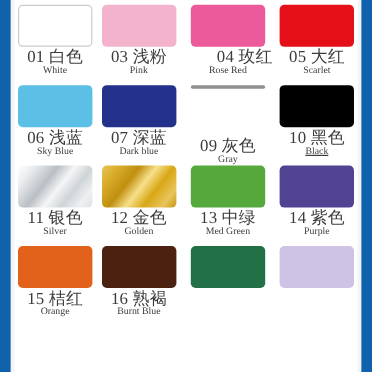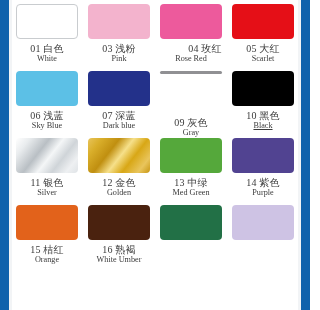--- a/index.html
+++ b/index.html
@@ -72,21 +72,21 @@
     height: 35px;
     border-radius: 4px;
     box-sizing: border-box;
   }
   .swatch.outlined {
     border: 1px solid #c9cccf;
   }
 
   .label-cn {
     margin-top: 5px;
-    font-size: 10px;
+    font-size: 14px;
     line-height: 9px;
     color: #3b3b3b;
     letter-spacing: 0.2px;
     white-space: nowrap;
   }
   .label-en {
     margin-top: 1px;
     font-size: 8.2px;
     line-height: 10px;
     color: #3b3b3b;
@@ -165,21 +165,21 @@
         <div class="label-en" style="color: rgb(59, 59, 59);">Purple</div>
       </div>
       <div class="cell">
         <div class="swatch" style="background: rgb(226, 98, 27);"></div>
         <div class="label-cn" style="color: rgb(59, 59, 59);">15 桔红</div>
         <div class="label-en" style="color: rgb(59, 59, 59);">Orange</div>
       </div>
       <div class="cell">
         <div class="swatch" style="background: rgb(74, 34, 15);"></div>
         <div class="label-cn" style="color: rgb(59, 59, 59);">16 熟褐</div>
-        <div class="label-en" style="color: rgb(59, 59, 59);">White Umber</div>
+        <div class="label-en" style="color: rgb(59, 59, 59);">Burnt Blue</div>
       </div>
       <div class="cell">
         <div class="swatch" style="background: rgb(34, 112, 70);"></div>
       </div>
       <div class="cell">
         <div class="swatch" style="background: rgb(206, 195, 228);"></div>
       </div>
     </div>
 
 </div>

